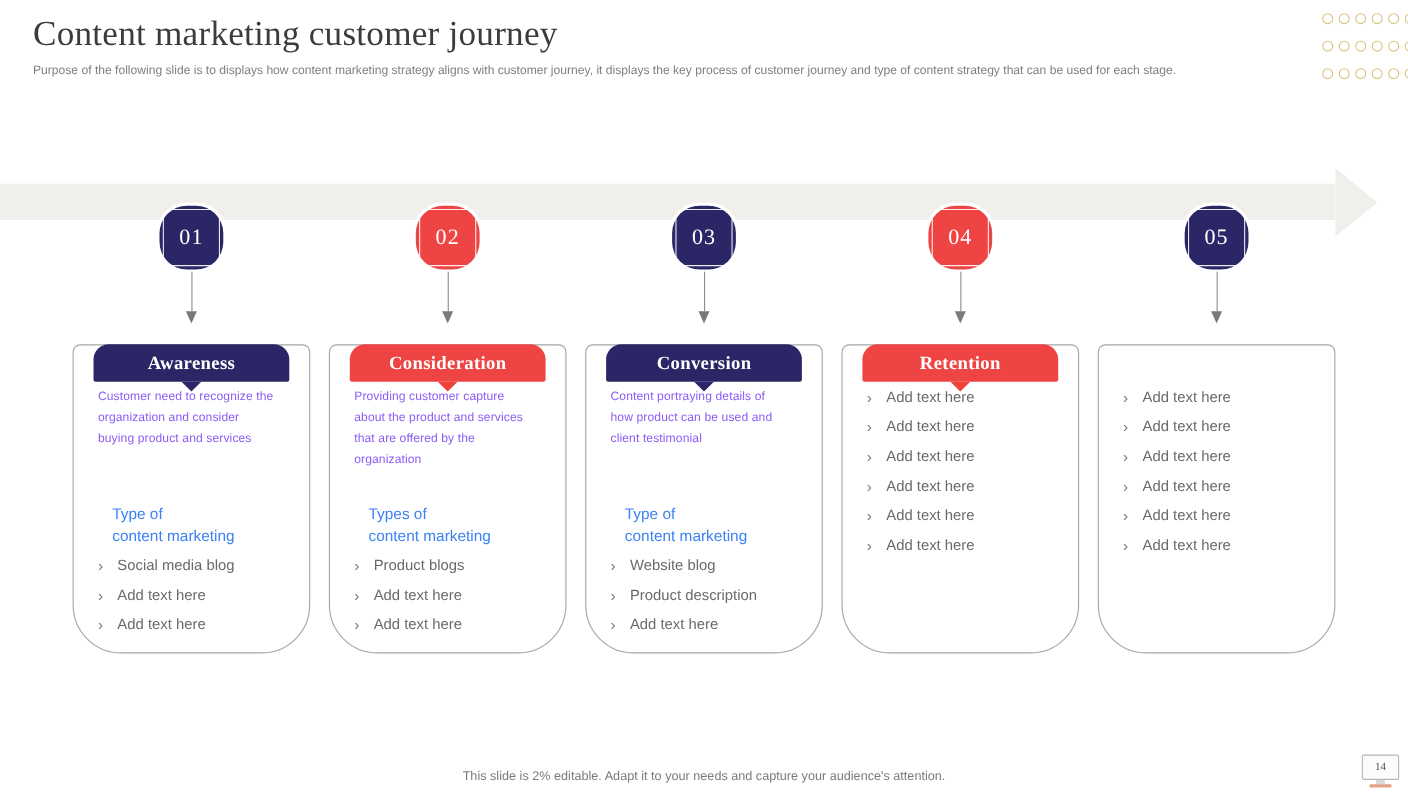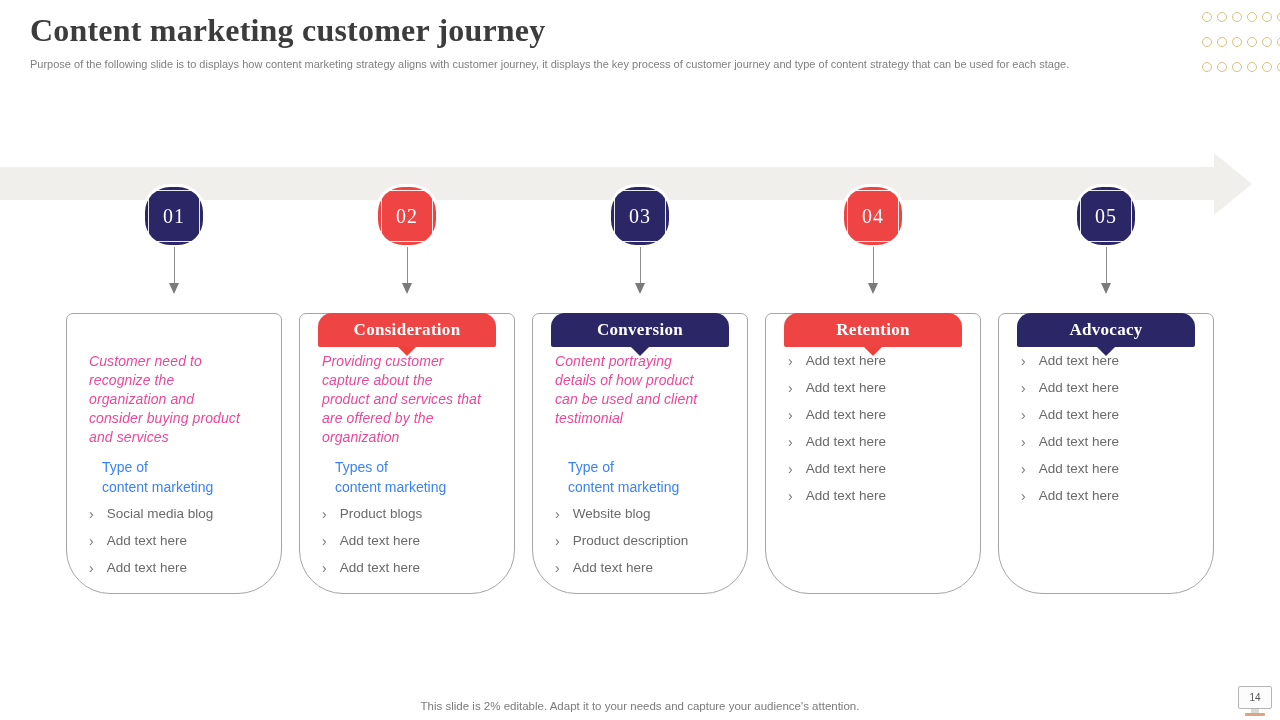--- a/index.html
+++ b/index.html
@@ -4,21 +4,21 @@
 <style>
   * { margin:0; padding:0; box-sizing:border-box; }
   html,body { background:#fff; }
   .slide {
     position:relative; width:1280px; height:720px; overflow:hidden;
     background:#fff; font-family:"Liberation Sans", sans-serif;
   }
   
   .title {
     position:absolute; left:30px; top:12px;
-    font-family:"Liberation Serif", serif; font-size:32px; font-weight:700;
+    font-family:"Liberation Serif", serif; font-size:32px; font-weight:400;
     color:#3c3c3c; letter-spacing:0.2px;
   }
   .subtitle {
     position:absolute; left:30px; top:58px; width:1150px;
     font-size:11px; color:#7f7f7f;
   }
   
   .dots {
     position:absolute; left:1202px; top:12px;
     display:grid; grid-template-columns:repeat(6,10px);
@@ -84,38 +84,38 @@
     width:0; height:0; border-left:9px solid transparent;
     border-right:9px solid transparent; border-top:9px solid #2b2666;
   }
   .red-bg .notch, .notch.red-n { border-top-color:#ee4138; }
   .card {
     position:relative; margin-top:18px; width:216px; height:281px;
     border:1px solid #a5a5a5; border-radius:7px 7px 44px 44px; background:#fff;
   }
   .card-content { padding:38px 14px 0 22px; }
   .desc {
-    width:160px; font-size:14px; line-height:19px; color:#ec4899;
-    height:105px; letter-spacing:0.1px;font-style:italic;
+    width:160px; font-size:11px; line-height:19px; color:#8b5cf6;
+    height:105px; letter-spacing:0.1px;
   }
   .list-heading {
     font-size:14px; line-height:20px; font-weight:normal; color:#3b82f6;
     white-space:pre-line; margin-bottom:8px;margin-left:13px;
   }
   .li {
     display:flex; gap:13px; margin-bottom:9px;
     font-size:13.5px; line-height:18px; color:#6a6a6a;
   }
   .li .bul { color:#7a7a7a; font-size:14px; line-height:18px; }
   
   .footer-note {
     position:absolute; left:0; right:0; top:700px; text-align:center;
     font-size:11.5px; color:#7b7b7b;
   }
-  .monitor { position:absolute; left:1238px; top:686px; width:34px; }
+  .monitor { position:absolute; left:1238px; top:686px; width:34px;font-family:Liberation Serif, serif; }
   .monitor .screen {
     width:34px; height:23px; border:1px solid #b5b5b5; border-radius:2px;
     background:#fcfcfc; display:flex; align-items:center; justify-content:center;
     font-size:10px; color:#555;
   }
   .monitor .neck { width:8px; height:4px; background:#d9d9d9; margin:0 auto; }
   .monitor .base { width:20px; height:3px; background:#e0a287; margin:0 auto; border-radius:1px; }
 </style>
 </head>
 <body>
@@ -151,20 +151,24 @@
 
   <div class="column c0">
     <div class="badge navy-bg">
       <span>01</span>
     </div>
     <div class="connector">
       <div class="line"></div>
         <div class="head"></div>
     </div>
     <div class="card-wrap">
+      <div class="ribbon navy-bg">
+        <span>Awareness</span>
+        <div class="notch"></div>
+      </div>
       <div class="card">
         <div class="card-content">
           <div class="desc">Customer need to recognize the organization and consider buying product and services</div>
           <div class="list-heading">Type of
 content marketing</div>
           <div class="li">
             <span class="bul">›</span>
             <span>Social media blog</span>
           </div>
           <div class="li">
@@ -296,24 +300,20 @@
 
   <div class="column c4">
     <div class="badge navy-bg">
       <span>05</span>
     </div>
     <div class="connector">
       <div class="line"></div>
         <div class="head"></div>
     </div>
     <div class="card-wrap">
-      <div class="ribbon navy-bg">
-        <span>Advocacy</span>
-        <div class="notch"></div>
-      </div>
       <div class="card">
         <div class="card-content">
           <div class="li">
             <span class="bul">›</span>
             <span>Add text here</span>
           </div>
           <div class="li">
             <span class="bul">›</span>
             <span>Add text here</span>
           </div>

